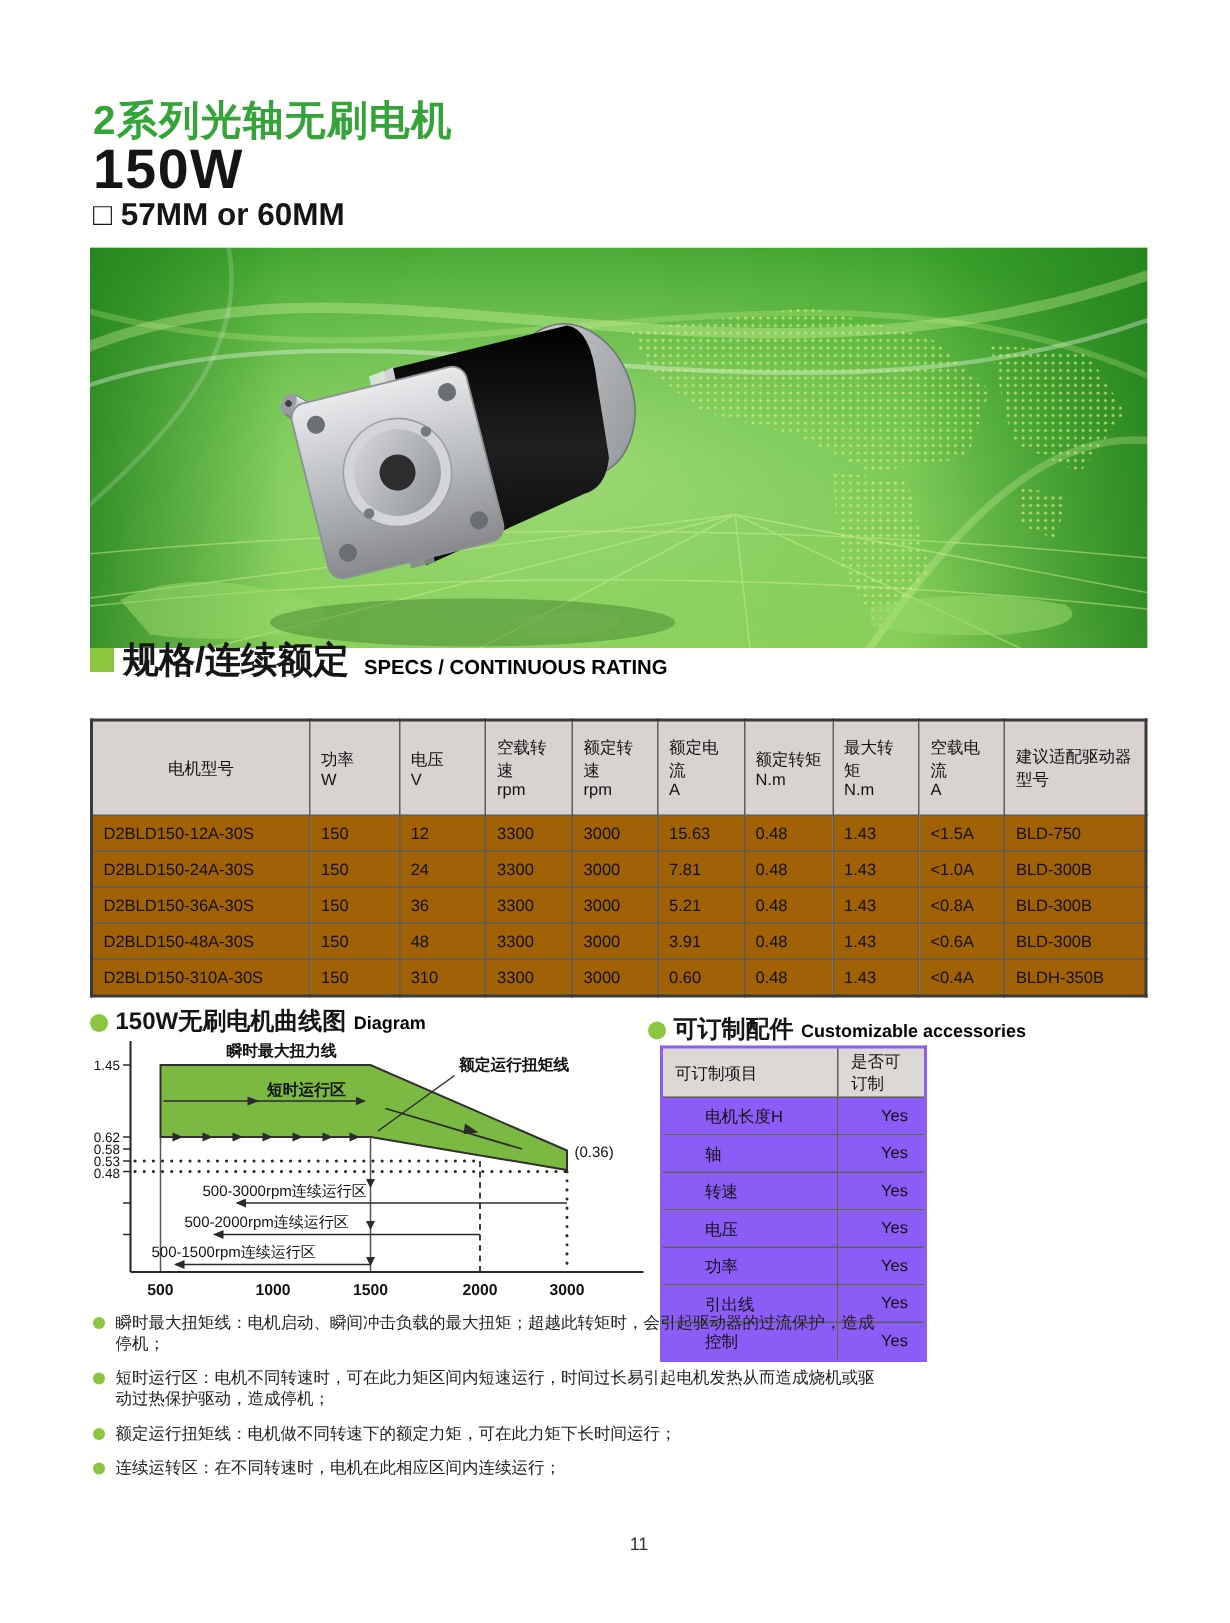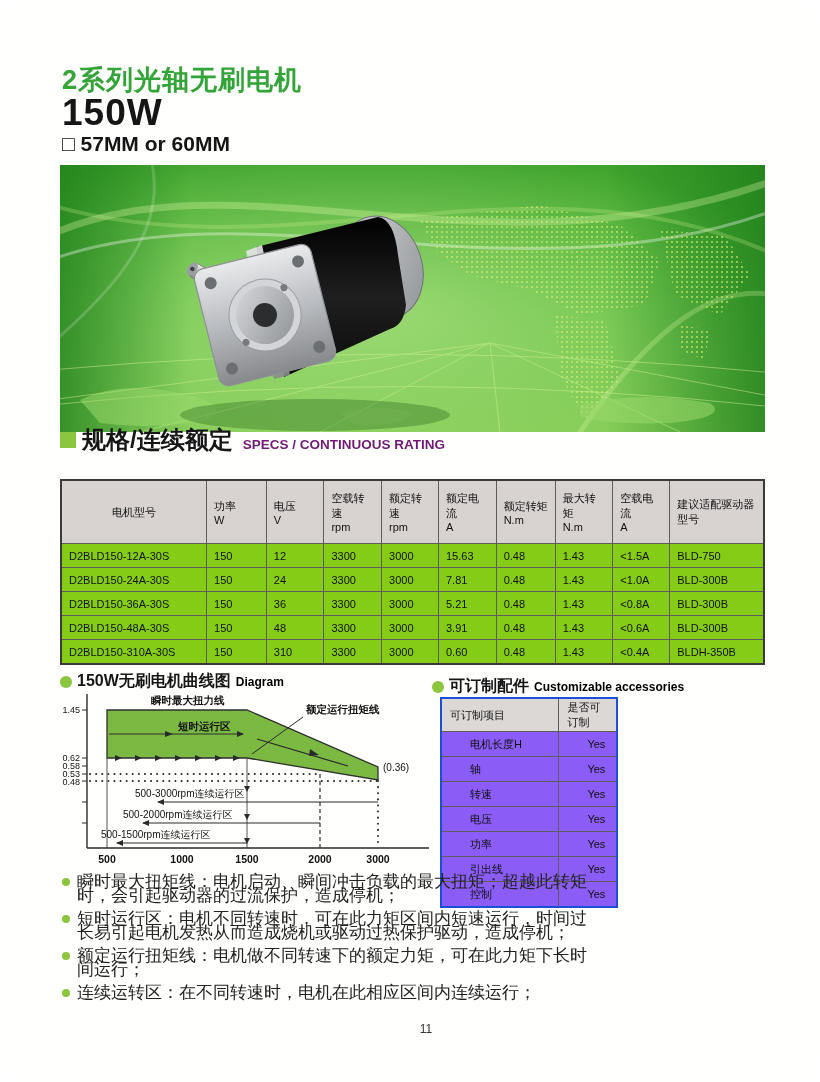--- a/index.html
+++ b/index.html
@@ -12,52 +12,52 @@
   .power-title{left:62px;top:92px;font-size:37px;font-weight:bold;color:#151515;letter-spacing:1px;}
   .size-title{left:62px;top:132px;font-size:21px;font-weight:bold;color:#151515;}
 
   
   .hero{left:60px;top:165px;width:705px;height:267px;}
 
   
   .sec-head{left:60px;top:424px;display:flex;align-items:center;gap:6px;}
   .sec-square{width:16px;height:16px;background:#8cc63e;display:inline-block;}
   .sec-cn{font-size:24px;font-weight:bold;color:#161616;}
-  .sec-en{font-size:13.5px;font-weight:bold;color:#701a75;margin-left:4px;margin-top:8px;}
+  .sec-en{font-size:13.5px;font-weight:bold;color:#000000;margin-left:4px;margin-top:8px;}
 
   
   .spec-table{left:60px;top:479px;width:705px;border-collapse:collapse;table-layout:fixed;
               font-size:11px;color:#111;}
   .spec-table th,.spec-table td{border:1px solid #5d5d5d;padding:1px 7px;text-align:left;vertical-align:middle;}
   .spec-table thead th{background:#d8d3d1;height:60px;font-weight:normal;}
   .spec-table thead th:first-child{text-align:center;}
-  .spec-table tbody td{height:21px;background:#84cc16;}
+  .spec-table tbody td{height:21px;background:#a16207;}
   .spec-table{border:2px solid #3a3a3a;}
 
   
   .sub-title{display:flex;align-items:baseline;gap:5px;}
   .dot{width:12px;height:12px;border-radius:50%;background:#8cc63e;align-self:center;}
   .sub-cn{font-size:16px;font-weight:bold;color:#161616;}
   .sub-en{font-size:12px;font-weight:bold;color:#000000;}
 
   .diagram-head{left:60px;top:671px;}
   .chart{left:55px;top:690px;}
 
   .acc-head{left:432px;top:676px;}
   .acc-table{left:440px;top:697px;width:178px;border-collapse:collapse;table-layout:fixed;
-             font-size:11px;color:#111;border:2px solid #1d4ed8;}
+             font-size:11px;color:#111;border:2px solid #8b5cf6;}
   .acc-table th,.acc-table td{border:1px solid #5d5d5d;padding:1px 8px;text-align:left;}
   .acc-table thead th{background:#dcd8d6;height:22px;font-weight:normal;}
   .acc-table tbody td{height:22px;background:#8b5cf6;padding-left:28px;}
 
   
   .notes{left:62px;top:875px;width:530px;}
   .note{display:flex;gap:7px;margin-bottom:9px;}
   .note .ndot{flex:0 0 auto;width:8px;height:8px;border-radius:50%;background:#8cc63e;margin-top:3px;}
-  .note .ntext{font-size:17px;line-height:14px;color:#222;}
+  .note .ntext{font-size:11px;line-height:14px;color:#222;}
 
   .page-num{left:0;top:1022px;width:820px;text-align:center;font-size:12px;color:#333;padding-left:16px;}
 
   svg text{font-family:"Liberation Sans","DejaVu Sans",sans-serif;}
 </style>
 </head>
 <body>
 
 <div class="page">
 

